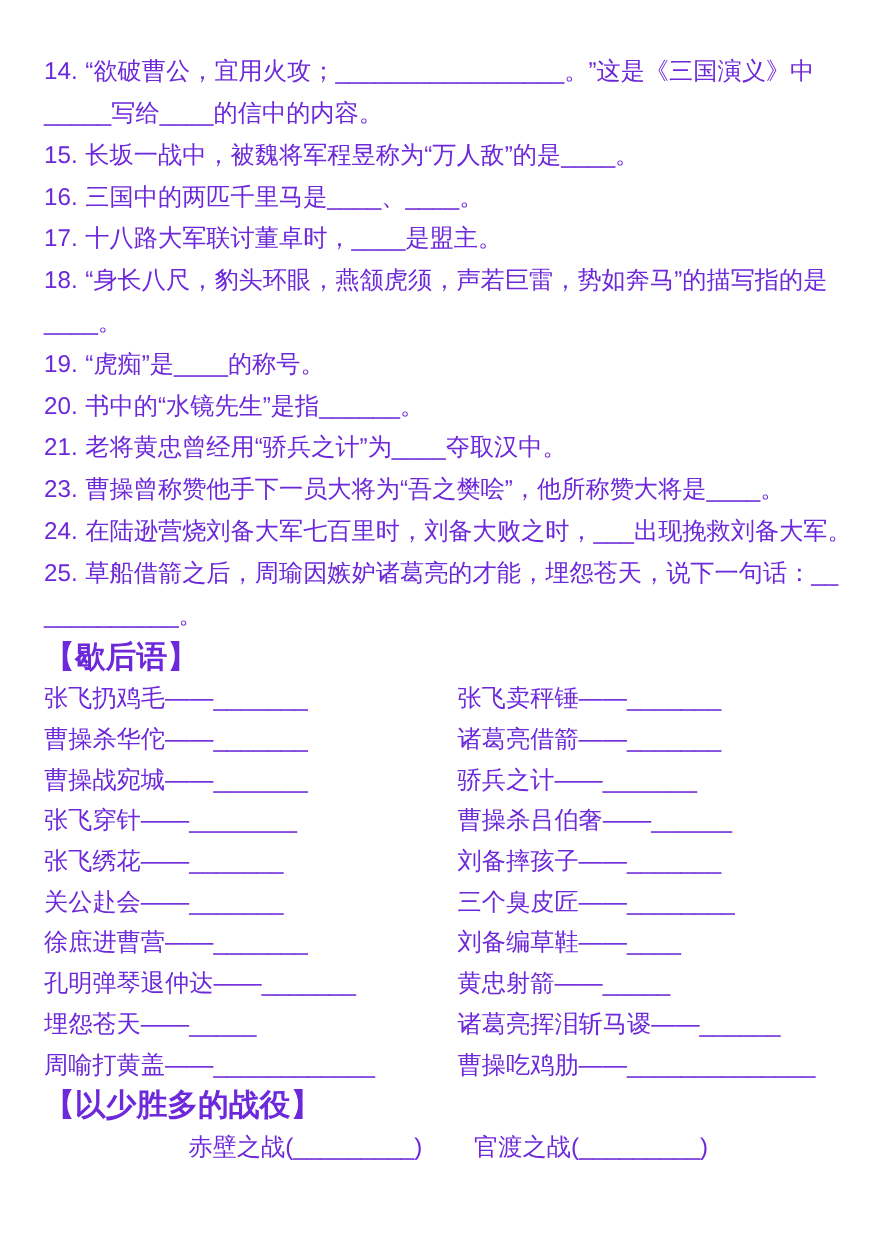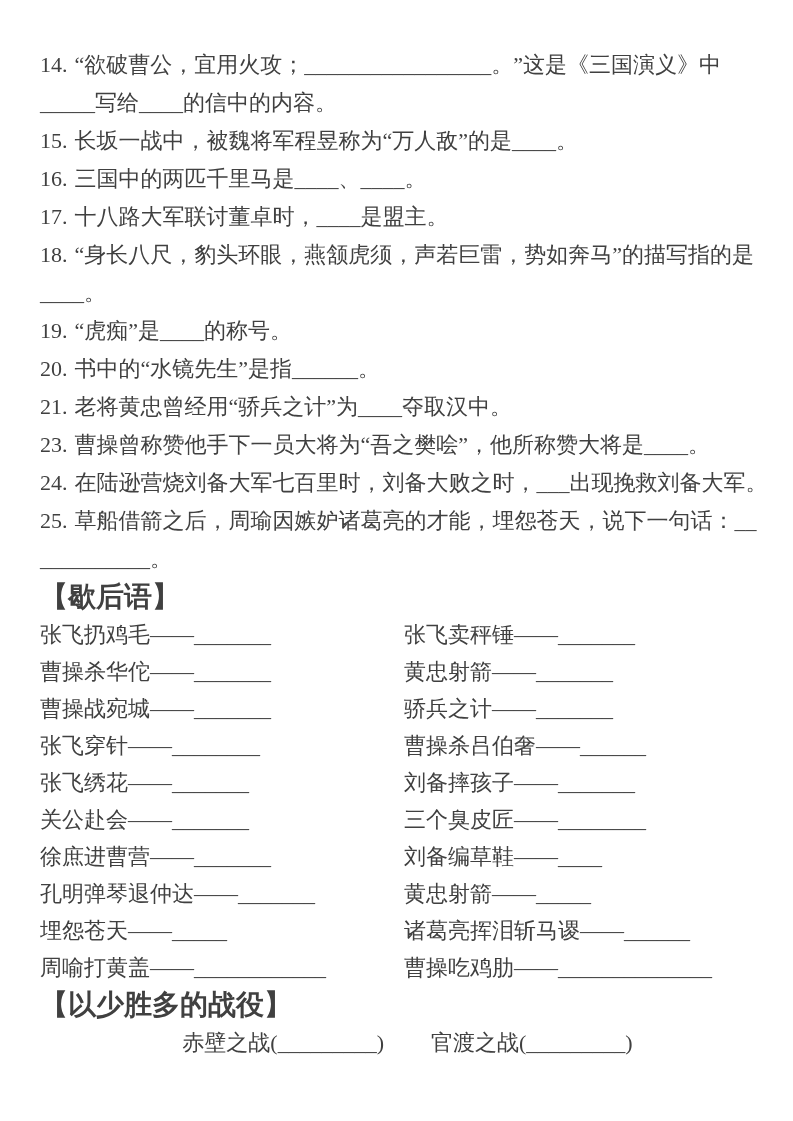--- a/index.html
+++ b/index.html
@@ -5,22 +5,22 @@
   html, body {
     margin: 0;
     padding: 0;
     background: #ffffff;
   }
   .page {
     position: relative;
     width: 793px;
     height: 1121px;
     background: #ffffff;
-    color: #404040;
-    font-family: Liberation Serif, serif;
+    color: #6d28d9;
+    font-family: Liberation Sans, sans-serif;
     font-size: 22px;
     box-sizing: border-box;
     padding: 46px 18px 0 40px;
     overflow: hidden;
   }
   .questions p.q {
     margin: 0;
     line-height: 38px;
     letter-spacing: 0;
     word-break: normal;
@@ -31,21 +31,21 @@
   h2.sec-title {
     margin: 0;
     font-size: 28px;
     font-weight: 700;
     text-align: left;
     line-height: 38px;
   }
   .xhy-grid {
     display: grid;
     grid-template-columns: 360px 1fr;
-    column-gap: 4px;
+    column-gap: 16px;
   }
   .xhy-cell {
     line-height: 37px;
     white-space: nowrap;
   }
   .battles-row {
     display: flex;
     gap: 47px;
     line-height: 38px;
     justify-content: center;
@@ -72,21 +72,21 @@
     <p class="q"><span class="qnum">24.</span><span>在陆逊营烧刘备大军七百里时，刘备大败之时，___出现挽救刘备大军。</span></p>
     <p class="q"><span class="qnum">25.</span><span>草船借箭之后，周瑜因嫉妒诸葛亮的才能，埋怨苍天，说下一句话：__​__________。</span></p>
   </section>
 
   <h2 class="sec-title">【歇后语】</h2>
 
   <div class="xhy-grid">
     <div class="xhy-cell">张飞扔鸡毛——_______</div>
     <div class="xhy-cell">张飞卖秤锤——_______</div>
     <div class="xhy-cell">曹操杀华佗——_______</div>
-    <div class="xhy-cell">黄忠射箭——_______</div>
+    <div class="xhy-cell">诸葛亮借箭——_______</div>
     <div class="xhy-cell">曹操战宛城——_______</div>
     <div class="xhy-cell">骄兵之计——_______</div>
     <div class="xhy-cell">张飞穿针——________</div>
     <div class="xhy-cell">曹操杀吕伯奢——______</div>
     <div class="xhy-cell">张飞绣花——_______</div>
     <div class="xhy-cell">刘备摔孩子——_______</div>
     <div class="xhy-cell">关公赴会——_______</div>
     <div class="xhy-cell">三个臭皮匠——________</div>
     <div class="xhy-cell">徐庶进曹营——_______</div>
     <div class="xhy-cell">刘备编草鞋——____</div>

